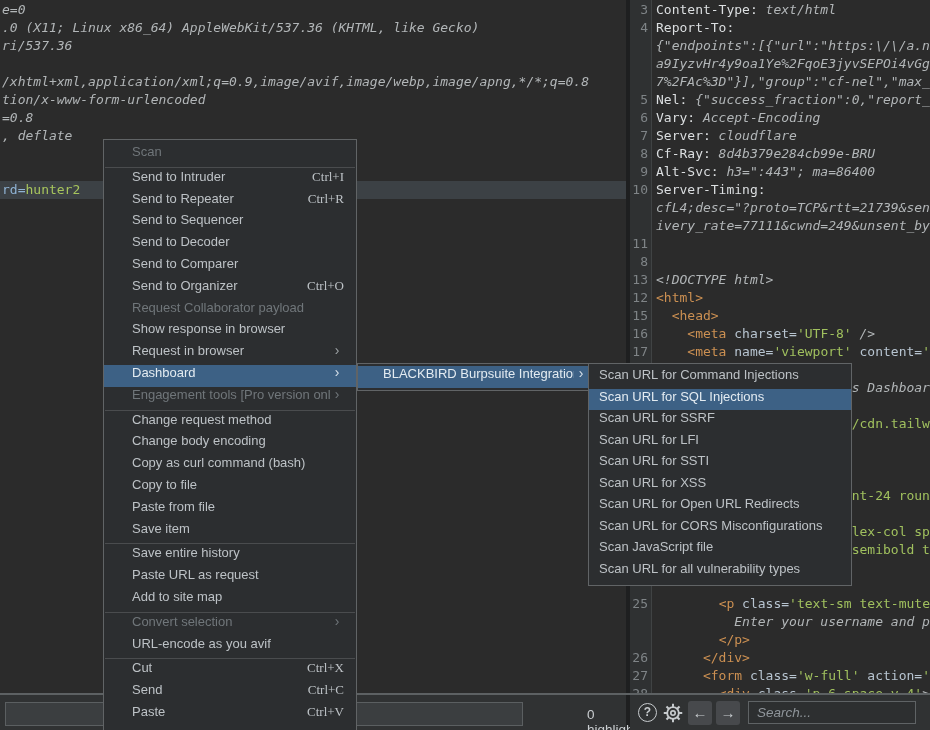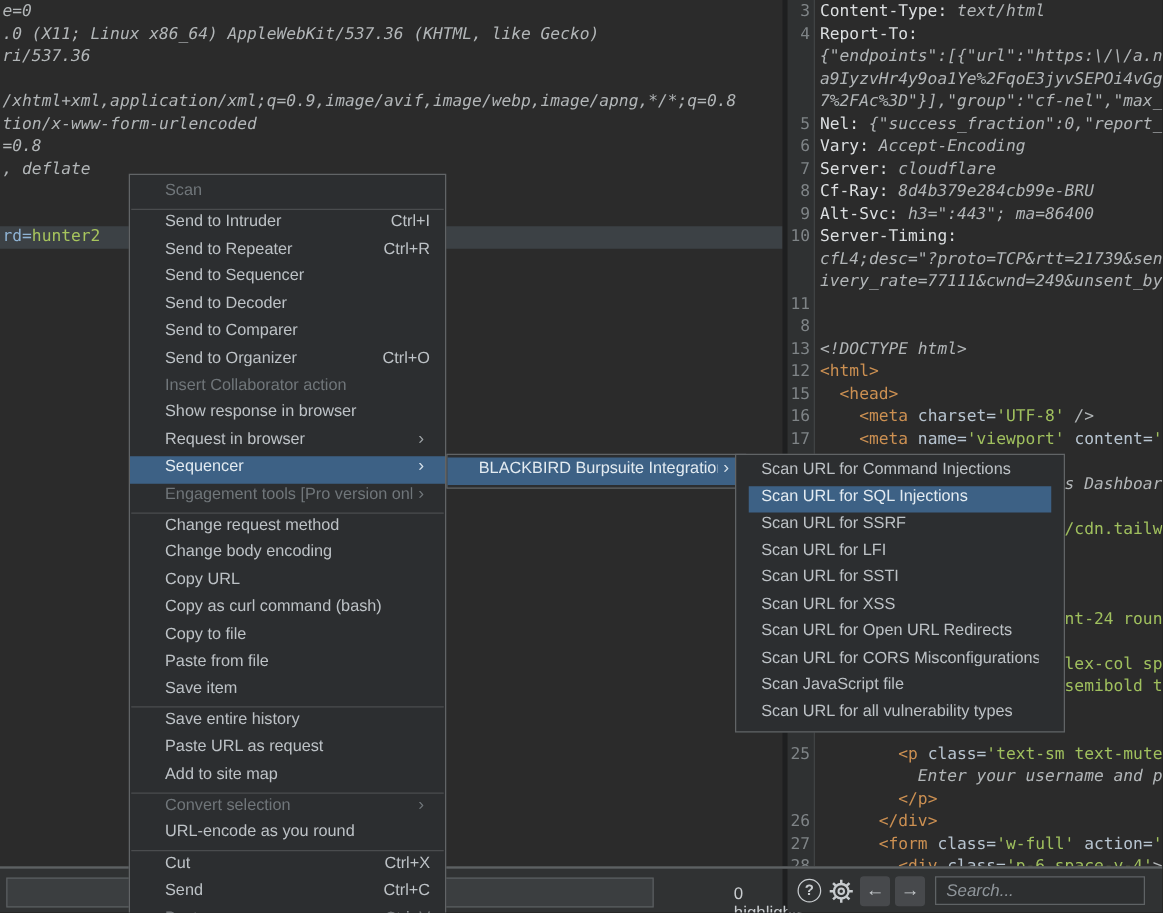--- a/index.html
+++ b/index.html
@@ -22,33 +22,33 @@
   .tag{color:#cc9052;}
   .attr{color:#b7c4d0;}
   .val{color:#a0c05e;}
   .param{color:#8fb3d4;}
   .pval{color:#a7c55d;}
   
   .menu{position:absolute;background:#2c2e30;border:1px solid #616466;box-sizing:border-box;
         font-size:13px;color:#bdc2c6;z-index:20;padding:4px 0 4px 0;}
   .mitem{height:21.8px;display:flex;align-items:flex-start;box-sizing:border-box;}
   .mlabel{flex:1;white-space:nowrap;overflow:hidden;}
-  .mshortcut{margin-left:24px;white-space:pre;}
+  .mshortcut{margin-left:24px;white-space:pre;font-family:Liberation Serif, serif;}
   .marrow{width:14px;text-align:center;color:#9ea3a6;font-size:14px;line-height:1;}
   .mitem.disabled .mlabel,.mitem.disabled .mshortcut{color:#70767a;}
   .mitem.disabled .marrow{color:#70767a;}
   .mitem.selected{background:#3d6185;}
   .mitem.selected .mlabel,.mitem.selected .mshortcut{color:#e3ebf1;}
   .mitem.selected .marrow{color:#d7e1ea;}
   .msep{height:1px;background:#4a4c4e;margin:1px 1px;}
   #context-menu{left:103px;top:139px;width:254px;}
   #context-menu .mitem{padding:0 12px 0 28px;}
   #blackbird-menu{left:357px;top:363px;width:240px;padding:2px 0;}
   #blackbird-menu .mitem{padding:0 8px 0 25px;height:22px;}
-  #scan-menu{left:588px;top:363px;width:264px;padding:3px 10px;}
+  #scan-menu{left:588px;top:363px;width:264px;padding:3px 0;}
   #scan-menu .mitem{padding:0 10px 0 10px;height:21.5px;}
   
   #splitter{position:absolute;left:0;top:693px;width:930px;height:2px;background:#5d6163;z-index:6;}
   #bottom-left{position:absolute;left:0;top:695px;width:626px;height:35px;background:#303233;z-index:5;}
   #bottom-right{position:absolute;left:630px;top:695px;width:300px;height:35px;background:#303233;z-index:5;}
   #left-search{position:absolute;left:5px;top:7px;width:504px;height:22px;background:#3b3e40;
                border:1px solid #5b5f61;color:#d0d4d6;font-size:13px;padding:0 6px;outline:none;}
   #highlights-label{position:absolute;left:543px;top:12px;color:#c9cdd0;font-size:13.5px;margin-left:44px;}
   .barbtn{position:absolute;top:6px;width:24px;height:24px;background:#47494c;border:none;border-radius:3px;
           color:#c9cdd0;font-size:15px;line-height:22px;text-align:center;padding:0;cursor:pointer;}
@@ -263,46 +263,43 @@
       <span class="mlabel">Send to Decoder</span>
     </div>
     <div class="mitem">
       <span class="mlabel">Send to Comparer</span>
     </div>
     <div class="mitem">
       <span class="mlabel">Send to Organizer</span>
       <span class="mshortcut">Ctrl+O</span>
     </div>
     <div class="mitem disabled">
-      <span class="mlabel">Insert Collaborator action</span>
+      <span class="mlabel">Request Collaborator payload</span>
     </div>
     <div class="mitem">
       <span class="mlabel">Show response in browser</span>
     </div>
     <div class="mitem">
       <span class="mlabel">Request in browser</span>
       <span class="marrow">›</span>
     </div>
     <div class="mitem selected">
-      <span class="mlabel">Sequencer</span>
+      <span class="mlabel">Dashboard</span>
       <span class="marrow">›</span>
     </div>
     <div class="mitem disabled">
       <span class="mlabel">Engagement tools [Pro version only]</span>
       <span class="marrow">›</span>
     </div>
     <div class="msep"></div>
     <div class="mitem">
       <span class="mlabel">Change request method</span>
     </div>
     <div class="mitem">
       <span class="mlabel">Change body encoding</span>
-    </div>
-    <div class="mitem">
-      <span class="mlabel">Copy URL</span>
     </div>
     <div class="mitem">
       <span class="mlabel">Copy as curl command (bash)</span>
     </div>
     <div class="mitem">
       <span class="mlabel">Copy to file</span>
     </div>
     <div class="mitem">
       <span class="mlabel">Paste from file</span>
     </div>
@@ -318,21 +315,21 @@
     </div>
     <div class="mitem">
       <span class="mlabel">Add to site map</span>
     </div>
     <div class="msep"></div>
     <div class="mitem disabled">
       <span class="mlabel">Convert selection</span>
       <span class="marrow">›</span>
     </div>
     <div class="mitem">
-      <span class="mlabel">URL-encode as you round</span>
+      <span class="mlabel">URL-encode as you avif</span>
     </div>
     <div class="msep"></div>
     <div class="mitem">
       <span class="mlabel">Cut</span>
       <span class="mshortcut">Ctrl+X</span>
     </div>
     <div class="mitem">
       <span class="mlabel">Send</span>
       <span class="mshortcut">Ctrl+C</span>
     </div>

